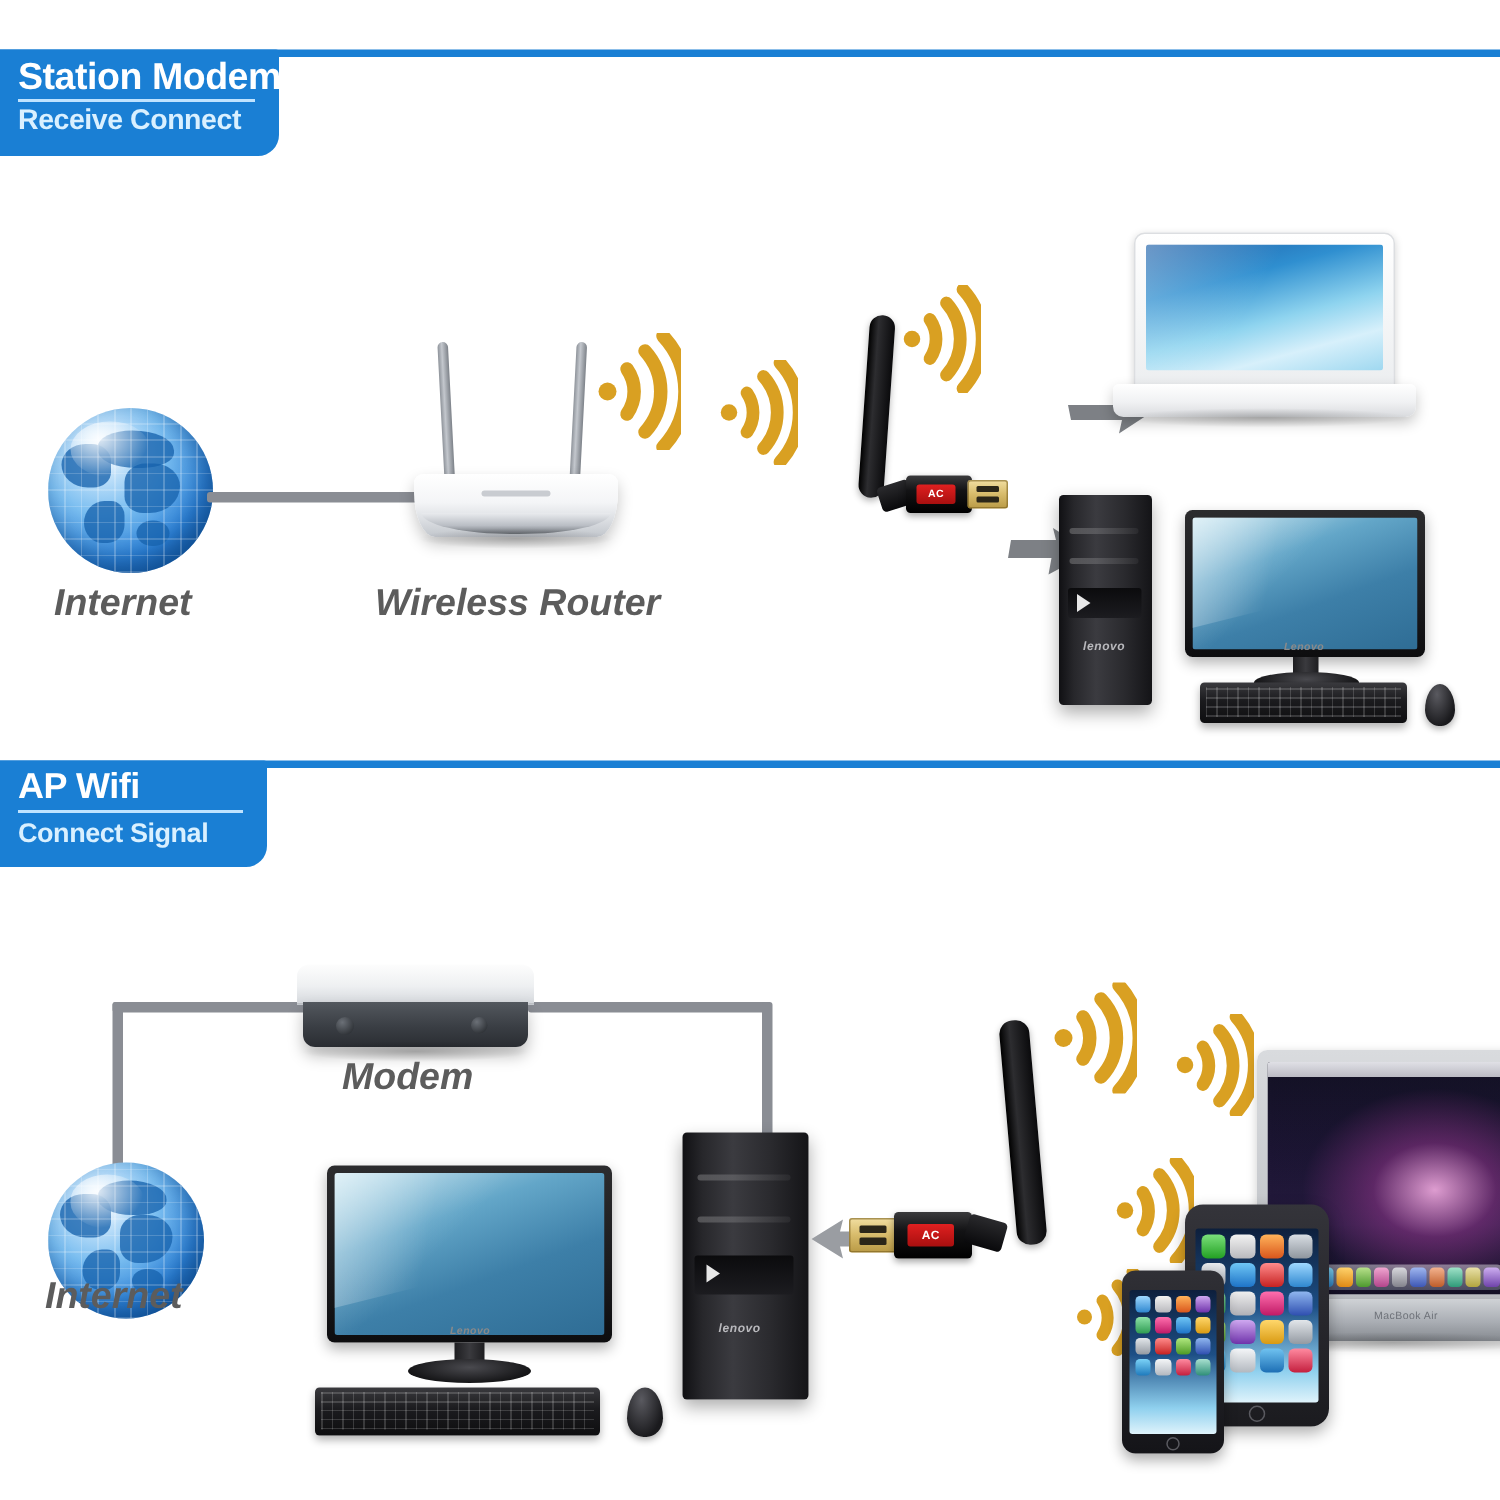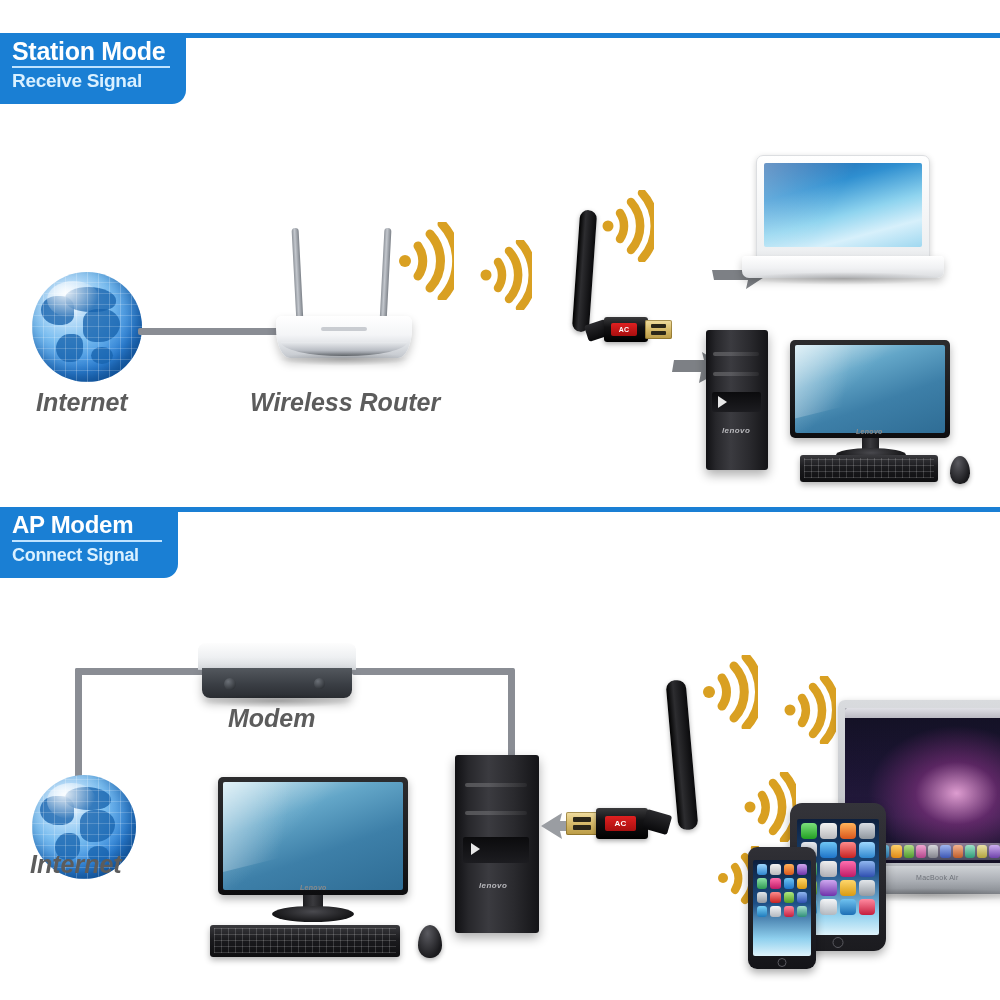--- a/index.html
+++ b/index.html
@@ -366,22 +366,22 @@
   }
 </style>
 </head>
 <body>
 
 <div id="page">
 
   <div class="blue-rule" id="rule-top"></div>
 
   <div class="mode-badge" id="badge-station">
-    <div class="mode-title">Station Mode</div>
-    <div class="mode-sub">Receive Signal</div>
+    <div class="mode-title">Station Modem</div>
+    <div class="mode-sub">Receive Connect</div>
   </div>
 
 
   <div class="globe" style="left:32px; top:272px; width:110px; height:110px;">
     <div class="land" style="left:8%; top:22%; width:30%; height:26%; border-radius:55% 45% 40% 60%;"></div>
     <div class="land" style="left:30%; top:14%; width:46%; height:22%; border-radius:50% 60% 45% 55%;"></div>
     <div class="land" style="left:46%; top:34%; width:34%; height:30%; border-radius:45% 55% 65% 40%;"></div>
     <div class="land" style="left:22%; top:56%; width:24%; height:26%; border-radius:60% 40% 50% 55%;"></div>
     <div class="land" style="left:54%; top:68%; width:20%; height:16%; border-radius:50%;"></div>
     <div class="meridians"></div>
@@ -471,21 +471,21 @@
   <div class="mon-chin" style="left:856px; top:428px;">Lenovo</div>
   <div class="mon-neck" style="left:862px; top:438px; width:17px; height:16px;"></div>
   <div class="mon-foot" style="left:836px; top:448px; width:70px; height:14px;"></div>
 
   <div class="keyboard" style="left:800px; top:455px; width:138px; height:27px;"></div>
   <div class="mouse" style="left:950px; top:456px; width:20px; height:28px;"></div>
 
   <div class="blue-rule" id="rule-mid"></div>
 
   <div class="mode-badge" id="badge-ap">
-    <div class="mode-title">AP Modem</div>
+    <div class="mode-title">AP Wifi</div>
     <div class="mode-sub">Connect Signal</div>
   </div>
 
 
   <div class="cable" style="left:75px; top:668px; width:7px; height:112px; border-radius:2px;"></div>
   <div class="cable" style="left:75px; top:668px; width:130px; height:7px; border-radius:2px;"></div>
   <div class="cable" style="left:352px; top:668px; width:162px; height:7px; border-radius:2px;"></div>
   <div class="cable" style="left:508px; top:668px; width:7px; height:90px; border-radius:2px;"></div>
 
   <div class="modem-top" style="left:198px; top:643px; width:158px; height:26px;"></div>

